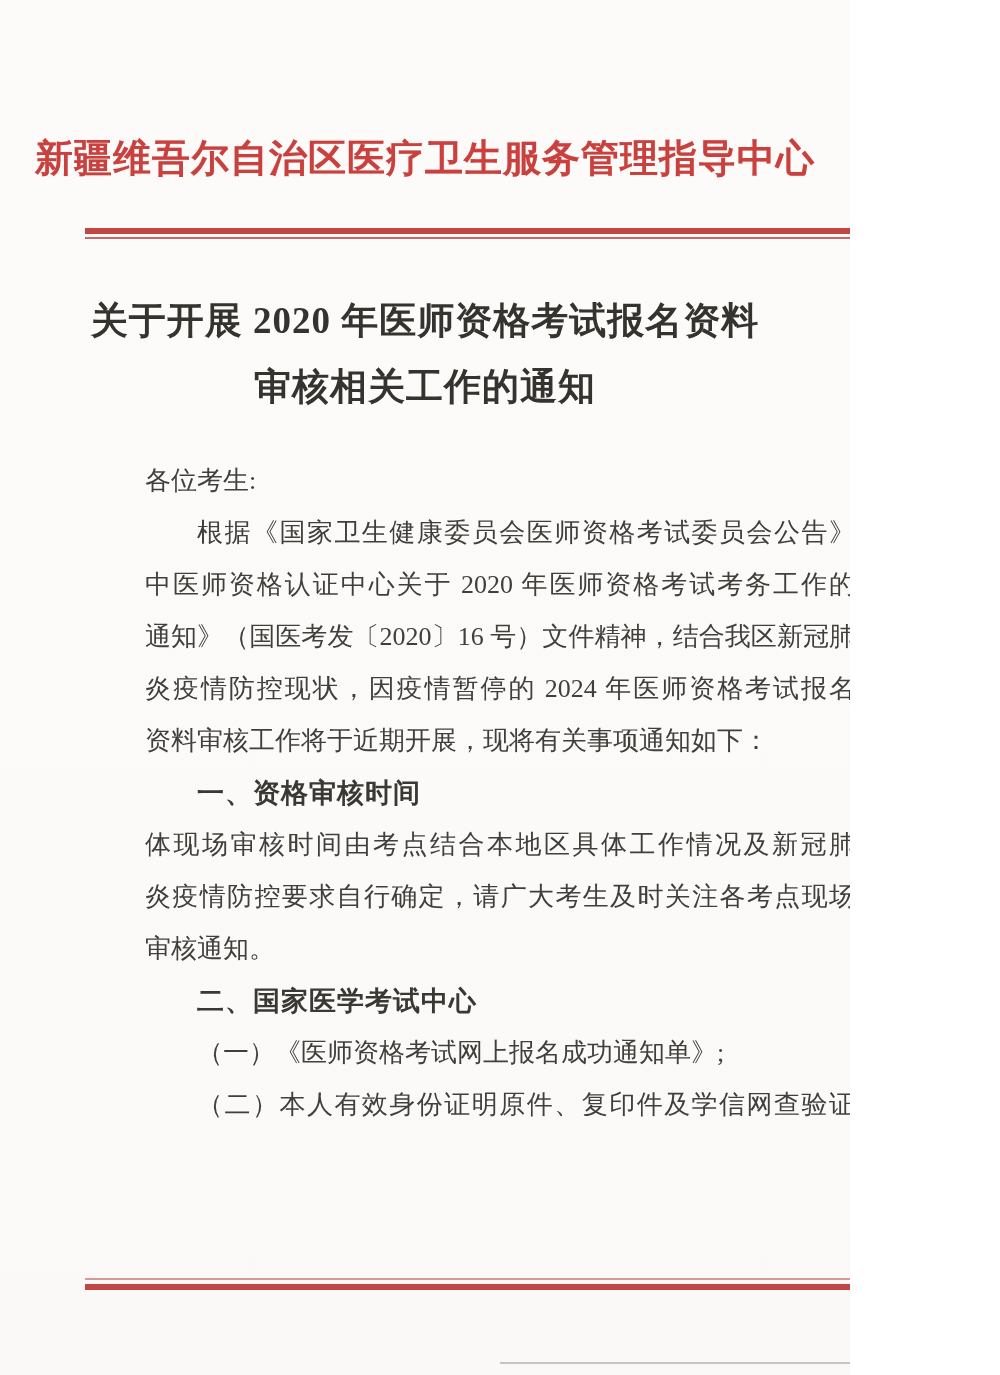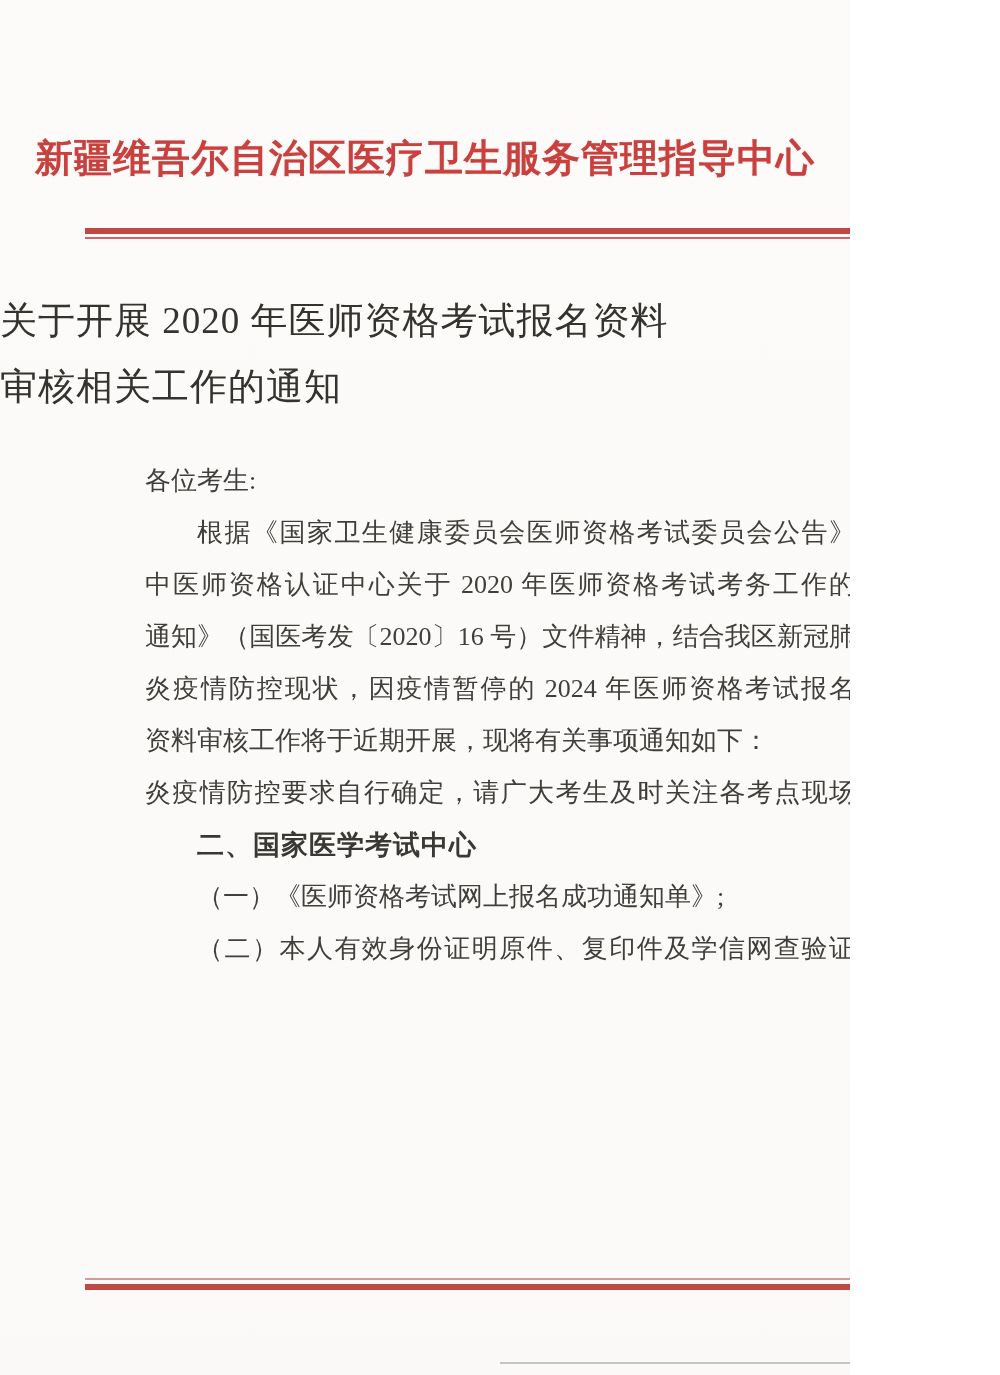--- a/index.html
+++ b/index.html
@@ -42,23 +42,24 @@
   .rule-bottom-thick { left: 85px; top: 1284px; width: 805px; height: 6px; background: var(--rule-red, #c24744); }
   .bottom-artifact {
     position: absolute;
     left: 500px; top: 1362px; width: 500px; height: 2px;
     background: var(--artifact-grey, #c2c5c7);
   }
   
   .doc-title {
     position: absolute;
     left: 0; top: 288px; width: 100%;
+    text-align: center;
     font-size: 37px;
     line-height: 66px;
-    font-weight: 400;
+    font-weight: 700;
     color: var(--title-ink, #35332f);
     letter-spacing: 1px;
   }
   
   .doc-body {
     position: absolute;
     left: 145px; top: 455px; width: 710px;
     color: var(--body-ink, #413f3b);
     font-size: 26px;
   }
@@ -99,21 +100,24 @@
     <div>审核相关工作的通知</div>
   </div>
 
   <div class="doc-body">
     <div class="line">各位考生:</div>
     <div class="line indent stretch">根据《国家卫生健康委员会医师资格考试委员会公告》</div>
     <div class="line stretch">中医师资格认证中心关于 2020 年医师资格考试考务工作的</div>
     <div class="line stretch">通知》（国医考发〔2020〕16 号）文件精神，结合我区新冠肺</div>
     <div class="line stretch">炎疫情防控现状，因疫情暂停的 2024 年医师资格考试报名</div>
     <div class="line">资料审核工作将于近期开展，现将有关事项通知如下：</div>
+    <div class="line heading indent">一、资格审核时间</div>
+    <div class="line stretch">体现场审核时间由考点结合本地区具体工作情况及新冠肺</div>
     <div class="line stretch">炎疫情防控要求自行确定，请广大考生及时关注各考点现场</div>
+    <div class="line">审核通知。</div>
     <div class="line heading indent">二、国家医学考试中心</div>
     <div class="line indent">（一）《医师资格考试网上报名成功通知单》;</div>
     <div class="line indent stretch">（二）本人有效身份证明原件、复印件及学信网查验证</div>
   </div>
 
   <div class="rule rule-bottom-thin"></div>
   <div class="rule rule-bottom-thick"></div>
   <div class="bottom-artifact"></div>
 
 </div>

